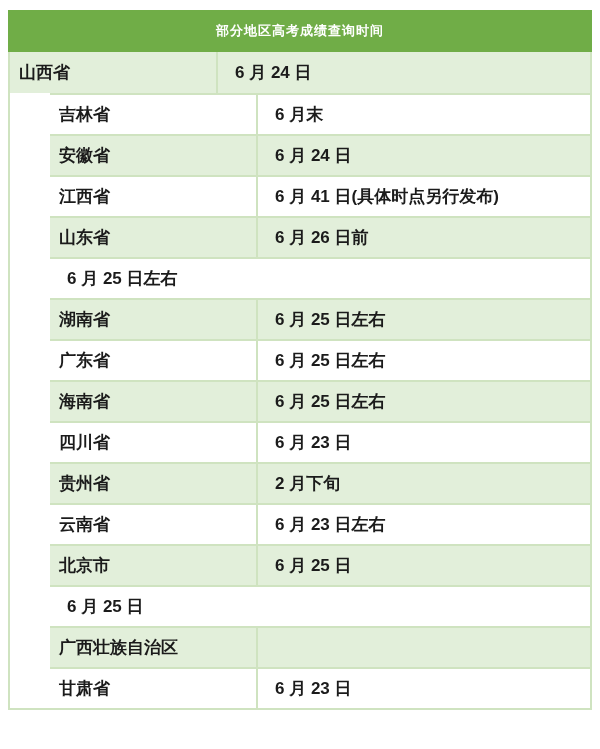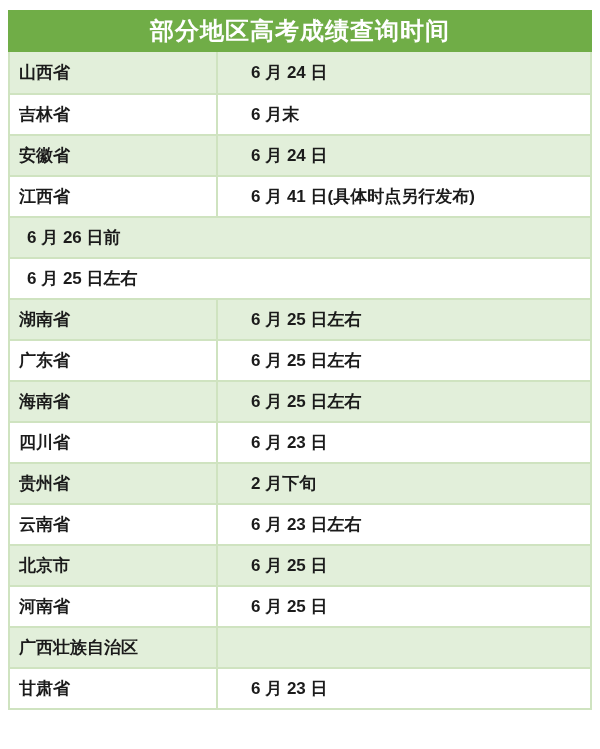--- a/index.html
+++ b/index.html
@@ -32,37 +32,37 @@
   }
   .table-header {
     height: 42px;
     background: var(--header-bg);
     display: flex;
     align-items: center;
     justify-content: center;
   }
   .table-title {
     color: var(--header-text);
-    font-size: 24px;
+    font-size: 13px;
     font-weight: 700;
     letter-spacing: 1px;
   }
   .table-body {
     border: 2px solid var(--border);
     border-top: none;
     background: var(--row-bg);
   }
   .row {
     display: flex;
     height: 41px;
     background: var(--row-bg);
-    gap: 16px;
   }
   .row + .row {
     border-top: 2px solid var(--border);
+    margin-left: 40px;
   }
   .row.alt {
     background: var(--alt-row-bg);
   }
   .cell {
     display: flex;
     align-items: center;
     color: var(--text);
     font-size: 17px;
     font-weight: 700;
@@ -103,20 +103,21 @@
     <div class="cell cell-region">安徽省</div>
     <div class="cell cell-time">6 月 24 日</div>
   </div>
 
   <div class="row">
     <div class="cell cell-region">江西省</div>
     <div class="cell cell-time">6 月 41 日(具体时点另行发布)</div>
   </div>
 
   <div class="row alt">
+    <div class="cell cell-region">山东省</div>
     <div class="cell cell-time">6 月 26 日前</div>
   </div>
 
   <div class="row">
     <div class="cell cell-time">6 月 25 日左右</div>
   </div>
 
   <div class="row alt">
     <div class="cell cell-region">湖南省</div>
     <div class="cell cell-time">6 月 25 日左右</div>
@@ -146,21 +147,20 @@
     <div class="cell cell-region">云南省</div>
     <div class="cell cell-time">6 月 23 日左右</div>
   </div>
 
   <div class="row alt">
     <div class="cell cell-region">北京市</div>
     <div class="cell cell-time">6 月 25 日</div>
   </div>
 
   <div class="row">
-    <div class="cell cell-region">河南省</div>
     <div class="cell cell-time">6 月 25 日</div>
   </div>
 
   <div class="row alt">
     <div class="cell cell-region">广西壮族自治区</div>
   </div>
 
   <div class="row">
     <div class="cell cell-region">甘肃省</div>
     <div class="cell cell-time">6 月 23 日</div>

